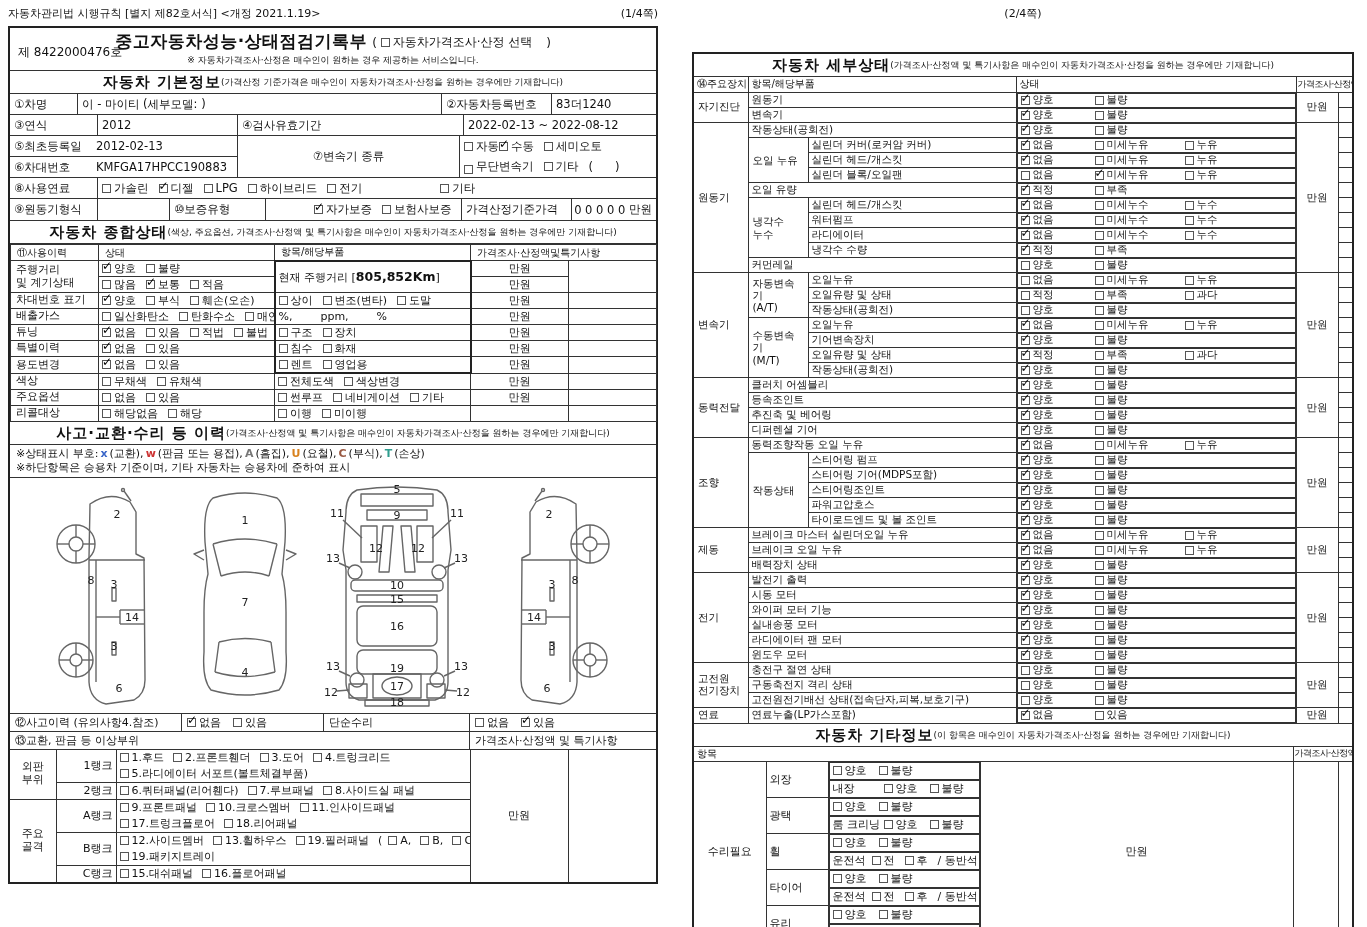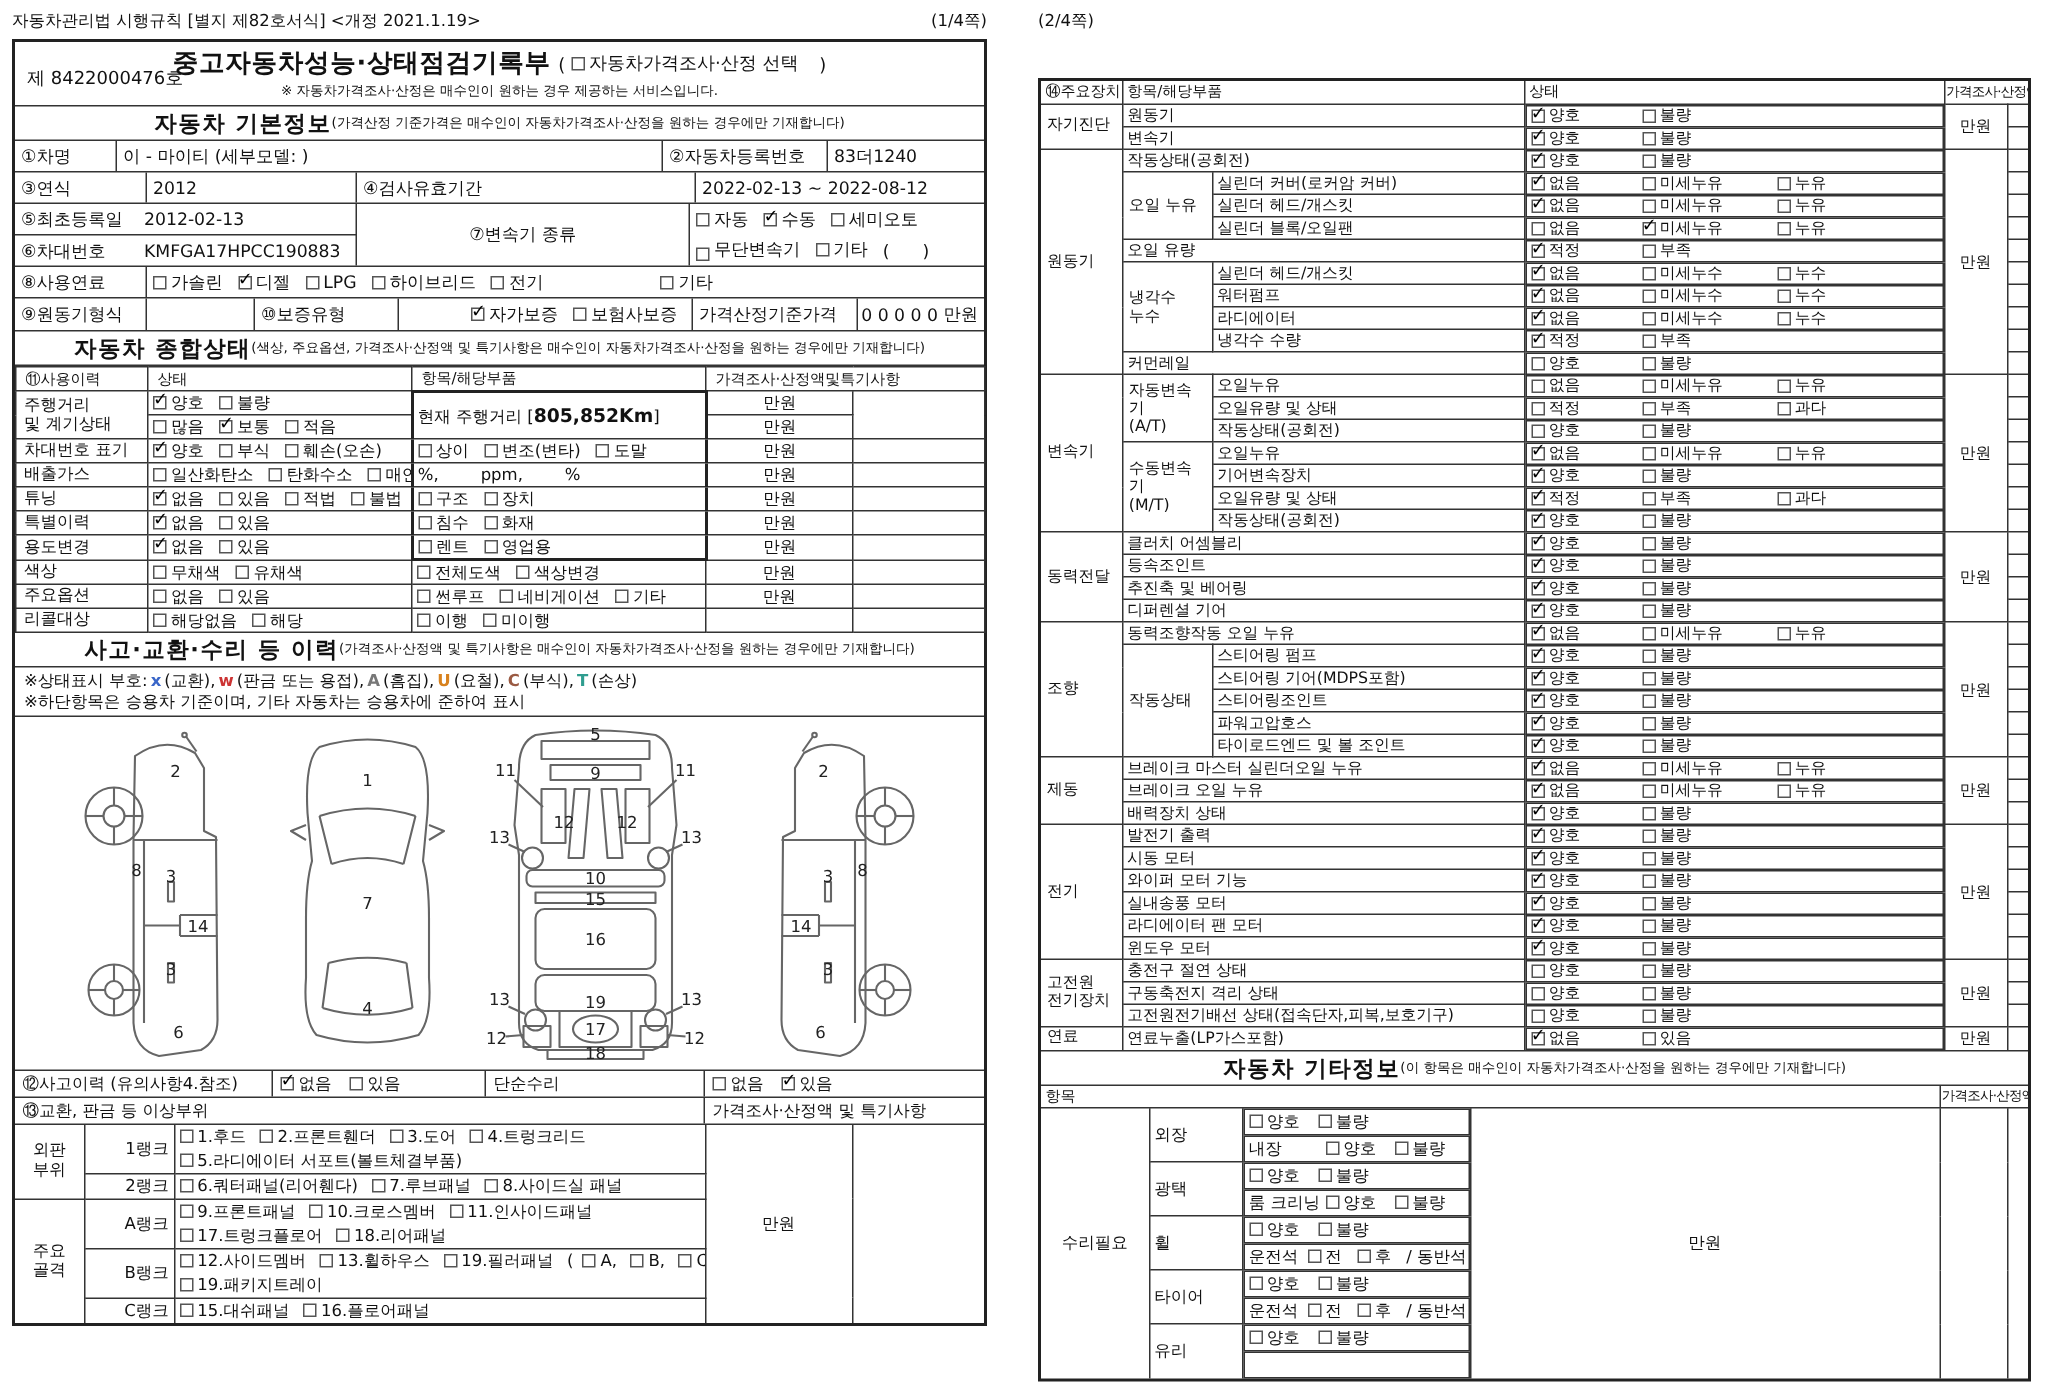--- a/index.html
+++ b/index.html
@@ -119,21 +119,21 @@
               <span>2012-02-13</span>
             </div>
             <div class="subrow" style="border-right:1px solid #333">
               <span style="width:82px;display:inline-block">⑥차대번호</span>
               <span>KMFGA17HPCC190883</span>
             </div>
           </div>
           <div class="bc c" style="width:222px">⑦변속기 종류</div>
           <div class="col2 last" style="width:196px">
             <div class="subrow" id="trans1" style="border-top:none">
-                <span class="opt" style="margin-right: 10px;">
+                <span class="opt" style="">
                   <span class="cb"></span>
                   <span class="ol">자동</span>
                 </span>
                 <span class="opt" style="margin-right: 10px;">
                   <span class="cb on"></span>
                   <span class="ol">수동</span>
                 </span>
                 <span class="opt" style="margin-right: 10px;">
                   <span class="cb"></span>
                   <span class="ol">세미오토</span>
@@ -729,24 +729,27 @@
                   </span>
                 </div>
               </td>
             </tr>
           </tbody>
       </table>
     </div>
   </div>
 
   <div class="page2">
-    <div class="pghead" style="justify-content:flex-start">
+    <div class="pghead" style="justify-content:center">
       <span>(2/4쪽)</span>
     </div>
     <div class="box p2box">
+      <div class="sect">
+        <b>자동차 세부상태</b><span>(가격조사·산정액 및 특기사항은 매수인이 자동차가격조사·산정을 원하는 경우에만 기재합니다)</span>
+      </div>
       <table class="dtl" style="width:658px;border-style:hidden">
         <colgroup>
             <col style="width:54px">
             <col style="width:60px">
             <col style="width:208px">
             <col style="width:280px">
             <col style="width:42px">
             <col style="width:14px">
           </colgroup>
         <tbody id="detail-tb">

